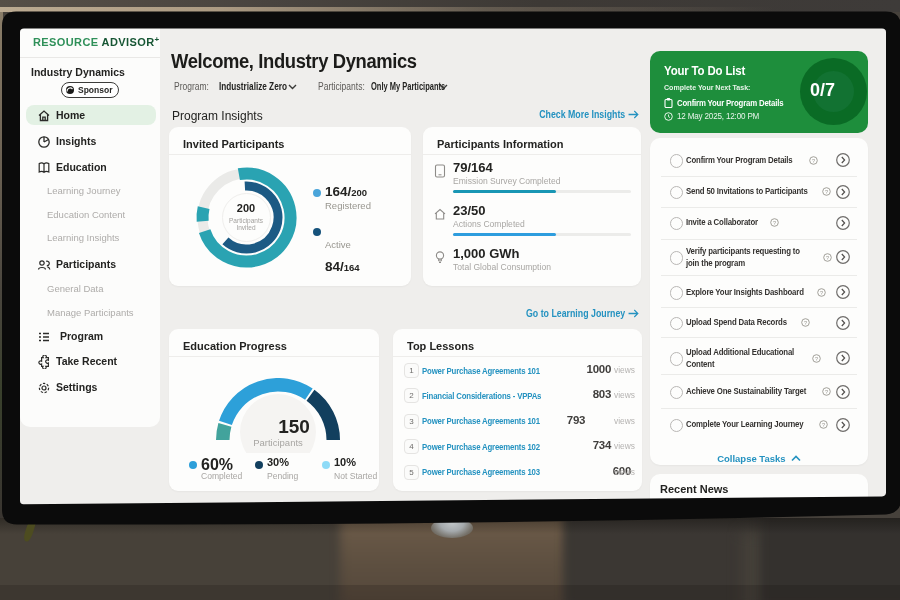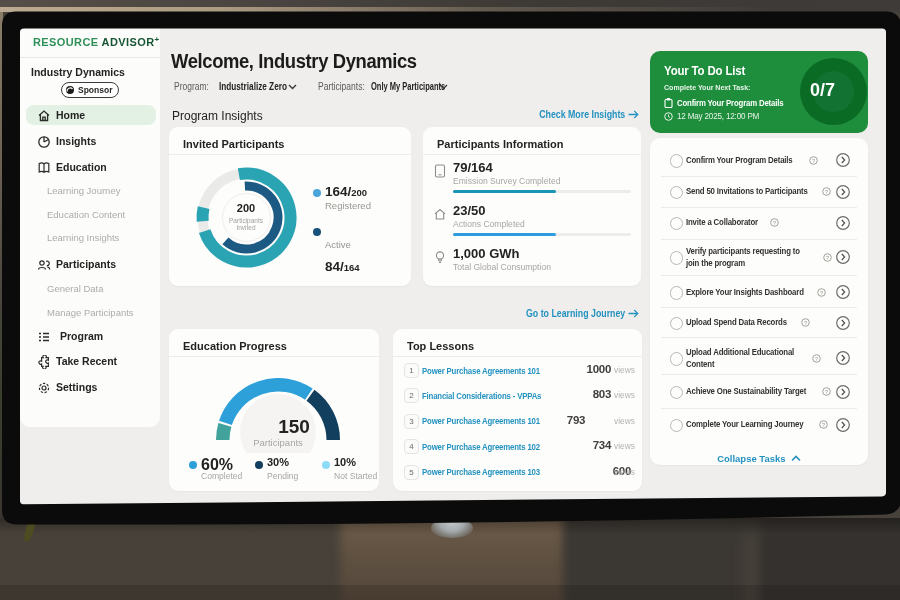--- a/index.html
+++ b/index.html
@@ -357,20 +357,23 @@
           <div class="abs" style="left:11px;top:168.5px;width:196px;height:1px;background:#ebebe9;"></div>
           <div class="abs" style="left:11px;top:199px;width:196px;height:1px;background:#ebebe9;"></div>
           <div class="abs" style="left:11px;top:236px;width:196px;height:1px;background:#ebebe9;"></div>
           <div class="abs" style="left:11px;top:270px;width:196px;height:1px;background:#ebebe9;"></div>
         </div>
       <div class="t" style="left:0;top:315px;width:218px;text-align:center;font-size:9.5px;"><span class="link">Collapse Tasks</span>&nbsp;&nbsp;<svg width="10" height="7">
             <polyline points="1,5.5 5,1.5 9,5.5" fill="none" stroke="#2492c0" stroke-width="1.6"></polyline>
           </svg></div>
     </div>
 
+    <div class="card" style="left:630px;top:446px;width:218px;height:40px;border-radius:10px;">
+      <div class="ctitle" style="left:10px;top:9px;">Recent News</div>
+    </div>
   </div>
 
   <svg class="abs" id="bezel" width="900" height="600">
     <path fill-rule="evenodd" fill="#0b0b0b" d="
       M 16,11.5 L 886,11.5 Q 901,11.5 901,27 L 901,499 Q 901,513 886,514.5 Q 480,525.5 17,524.5 Q 2,524.5 2,510 L 2,26 Q 2,11.5 16,11.5 Z
       M 24,28.5 Q 20,28.5 20,32 L 20,500.5 Q 20,504.6 24,504.3 L 882,496.4 Q 886,496 886,492.5 L 886,32 Q 886,28.5 882,28.5 Z"></path>
   </svg>
 </div>
 
 </body></html>

